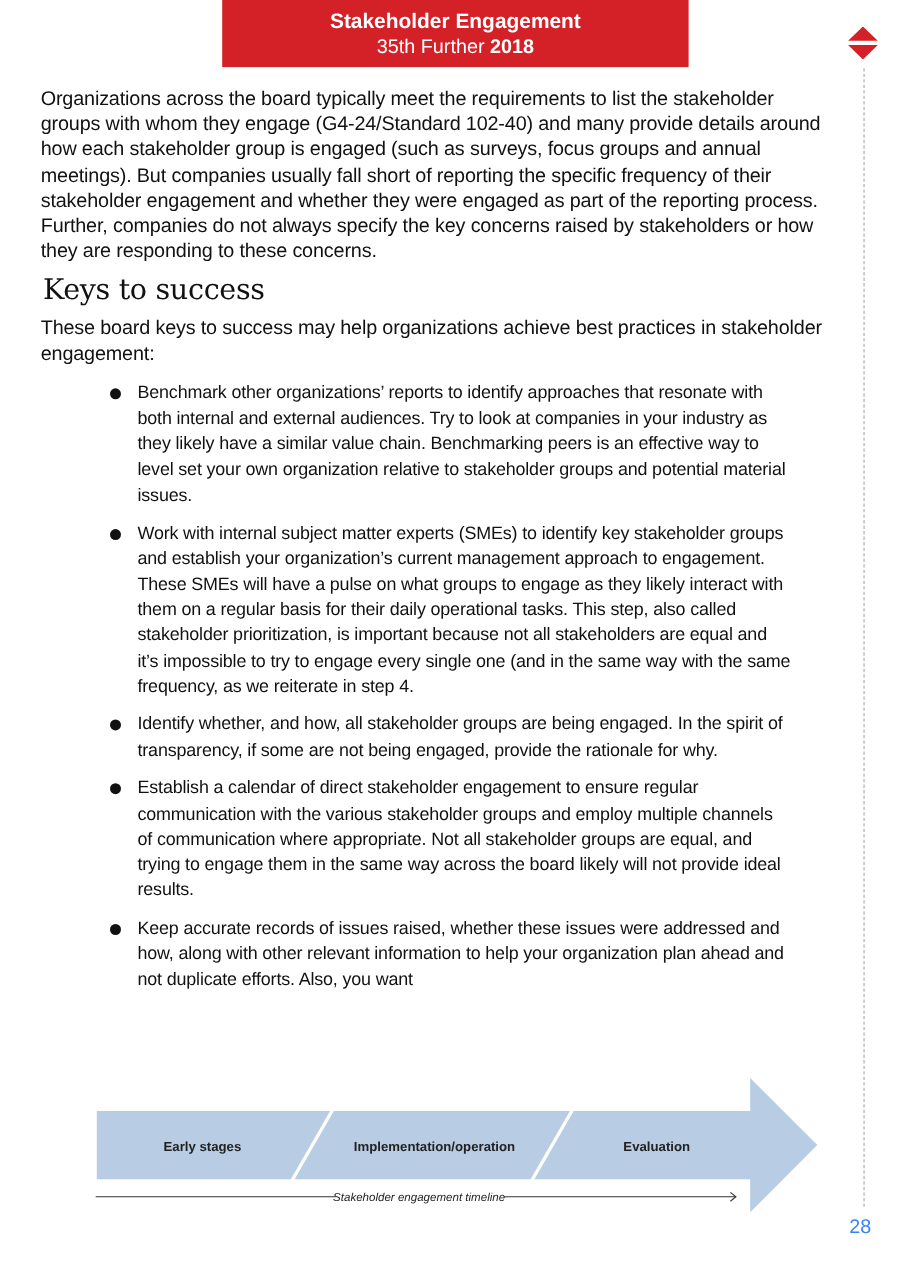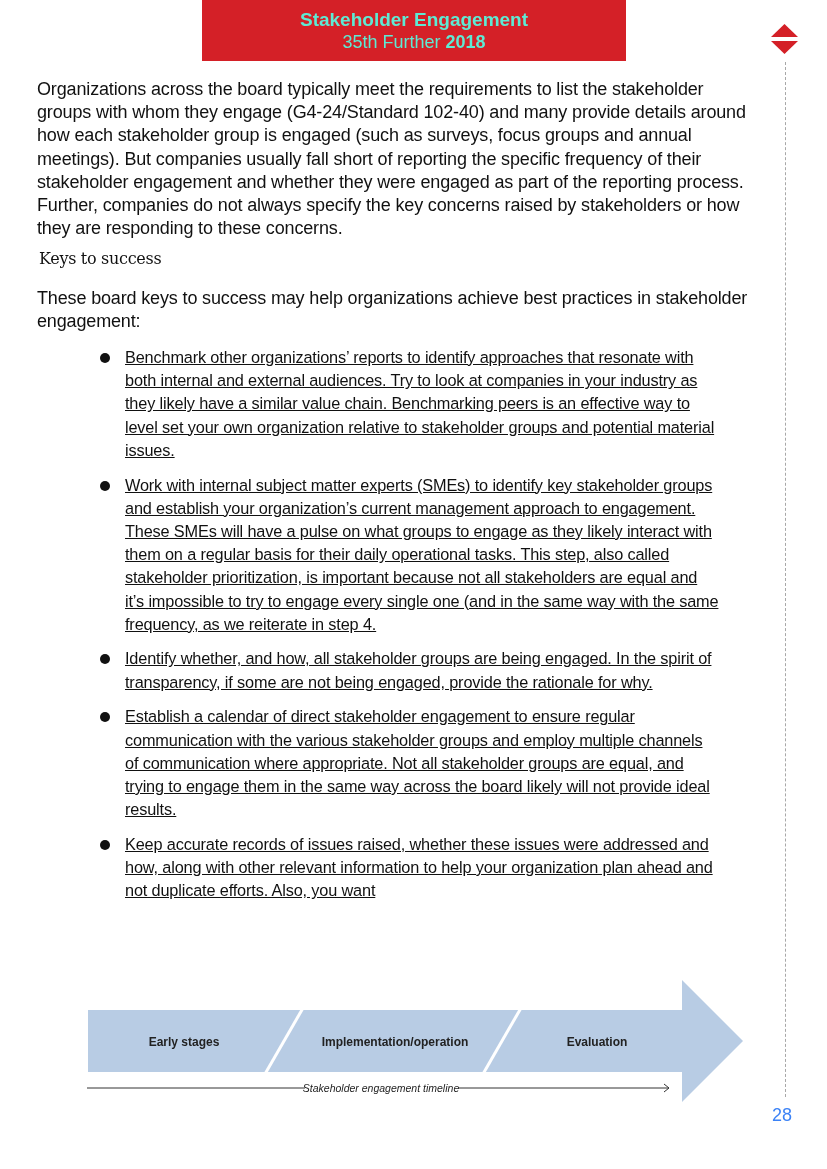--- a/index.html
+++ b/index.html
@@ -1,34 +1,34 @@
 <!DOCTYPE html>
 <html><head>
 <meta charset="utf-8">
 <style>
   html, body { margin: 0; padding: 0; background: #ffffff; }
   body { width: 827px; height: 1169px; position: relative; overflow: hidden;
          font-family: "Liberation Sans", sans-serif; color: #111; }
   .header { position: absolute; left: 202px; top: 0; width: 424px; height: 61px;
-            background: #d42027; color: #5eead4; text-align: center; }
+            background: #d42027; color: #ffffff; text-align: center; }
   .header .t1 { font-size: 19px; font-weight: bold; margin-top: 9px; line-height: 22px; }
   .header .t2 { font-size: 18px; line-height: 22px; }
   .header .t2 b { font-weight: bold; }
   .diamond { position: absolute; left: 771px; top: 24px; width: 27px; height: 30px; }
   .vline { position: absolute; left: 785px; top: 62px; height: 1035px; width: 0;
            border-left: 1.5px dashed #a8a8a8; }
   .body-text { position: absolute; left: 37px; width: 720px; font-size: 18px; line-height: 23.2px;
                letter-spacing: -0.15px; }
   .intro { top: 78px; }
   .h2 { position: absolute; left: 39px; top: 249px; font-family: "DejaVu Serif", serif;
-        font-size: 16px; font-weight: normal; margin: 0; color: #111; letter-spacing: -0.3px; }
+        font-size: 26px; font-weight: normal; margin: 0; color: #111; letter-spacing: -0.3px; }
   .lead { top: 287px; }
   .bullets { position: absolute; left: 100px; top: 346px; width: 620px; margin: 0; padding: 0; list-style: none;
              font-size: 16.3px; line-height: 23.2px; letter-spacing: -0.15px; }
-  .bullets li { position: relative; padding-left: 25px; margin-bottom: 11.5px; text-decoration: underline; }
+  .bullets li { position: relative; padding-left: 25px; margin-bottom: 11.5px; }
   .bullets .dot { position: absolute; left: 0; top: 7px; width: 10px; height: 10px; border-radius: 50%; background: #111; }
   .diagram { position: absolute; left: 0; top: 0; width: 827px; height: 1169px; }
   .pagenum { position: absolute; left: 772px; top: 1105px; font-size: 18px; color: #3b82f6; }
 </style>
 </head>
 <body>
 
 <div class="header">
   <div class="t1">Stakeholder Engagement</div>
   <div class="t2">

